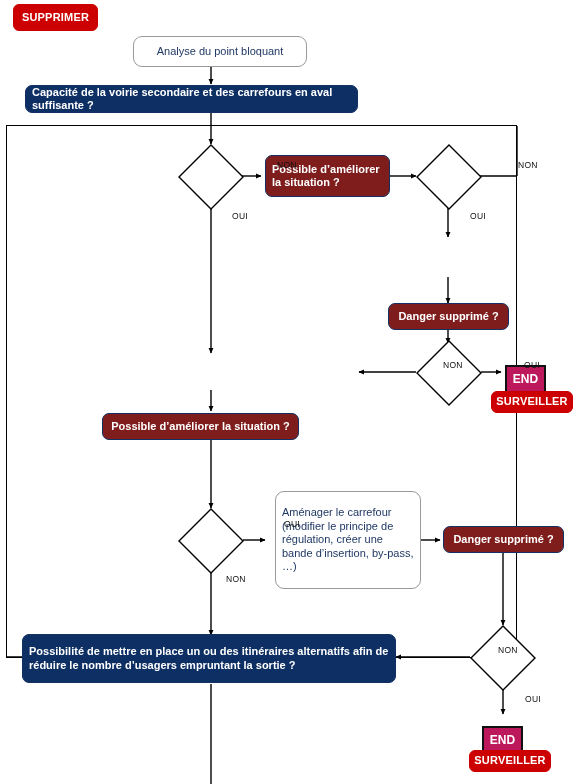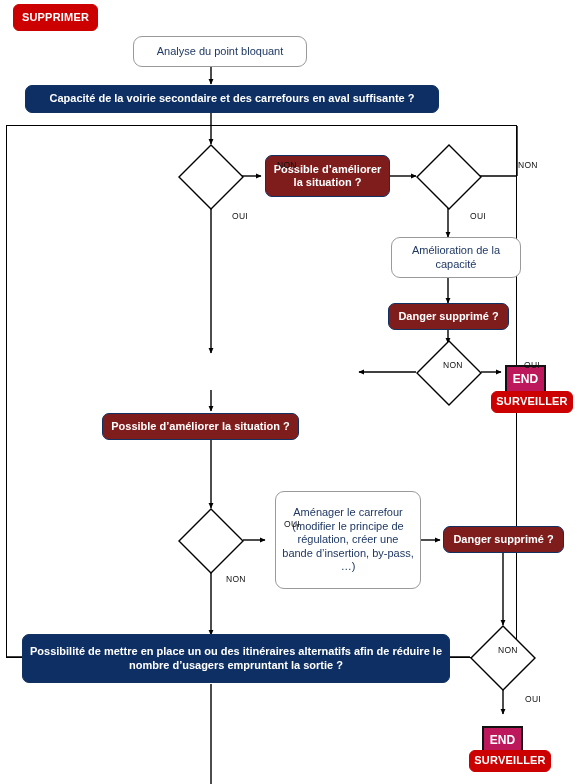--- a/index.html
+++ b/index.html
@@ -24,21 +24,21 @@
     width: 577px;
     height: 784px;
     pointer-events: none;
   }
   .node {
     position: absolute;
     box-sizing: border-box;
     display: flex;
     align-items: center;
     justify-content: center;
-    text-align: center;
+    text-align: left;
     line-height: 1.22;
   }
   
   .box-light {
     background: #ffffff;
     border: 1px solid #9a9a9a;
     border-radius: 9px;
     color: #1f3864;
     font-size: 11px;
     margin-left: 8px;
@@ -175,50 +175,47 @@
   </svg>
 
   <div class="node box-red" style="left:13px; top:4px; width:85px; height:27px;">
     <span>SUPPRIMER</span>
   </div>
 
   <div class="node box-light" style="left:125px; top:36px; width:174px; height:31px;">
     <span>Analyse du point bloquant</span>
   </div>
 
-  <div class="node box-dark deep" style="left:25px; top:85px; width:414px; height:28px;">
+  <div class="node box-dark deep" style="left:25px; top:85px; width:333px; height:28px;">
     <span>Capacité de la voirie secondaire et des carrefours en aval suffisante ?</span>
   </div>
 
   <div class="node box-dark" style="left:265px; top:155px; width:125px; height:42px;">
     <span>Possible d’améliorer la situation ?</span>
   </div>
 
-  <div class="node box-light" style="left:383px; top:237px; width:130px; height:41px;">
-    <span>Amélioration de la capacité</span>
-  </div>
 
   <div class="node box-dark" style="left:388px; top:303px; width:121px; height:27px;">
     <span>Danger supprimé ?</span>
   </div>
 
 
   <div class="node box-dark" style="left:102px; top:413px; width:197px; height:27px;">
     <span>Possible d’améliorer la situation ?</span>
   </div>
 
   <div class="node box-light" style="left:267px; top:491px; width:146px; height:98px;">
     <span>Aménager le carrefour (modifier le principe de régulation, créer une bande d’insertion, by-pass, …)</span>
   </div>
 
   <div class="node box-dark" style="left:443px; top:526px; width:121px; height:27px;">
     <span>Danger supprimé ?</span>
   </div>
 
-  <div class="node box-dark deep" style="left:22px; top:634px; width:428px; height:49px;">
+  <div class="node box-dark deep" style="left:22px; top:634px; width:374px; height:49px;">
     <span>Possibilité de mettre en place un ou des itinéraires alternatifs afin de réduire le nombre d’usagers empruntant la sortie ?</span>
   </div>
 
   <div class="node box-end" style="left:505px; top:359px; width:41px; height:28px;">
     <span>END</span>
   </div>
 
   <div class="node box-red" style="left:491px; top:391px; width:82px; height:22px;">
     <span>SURVEILLER</span>
   </div>

